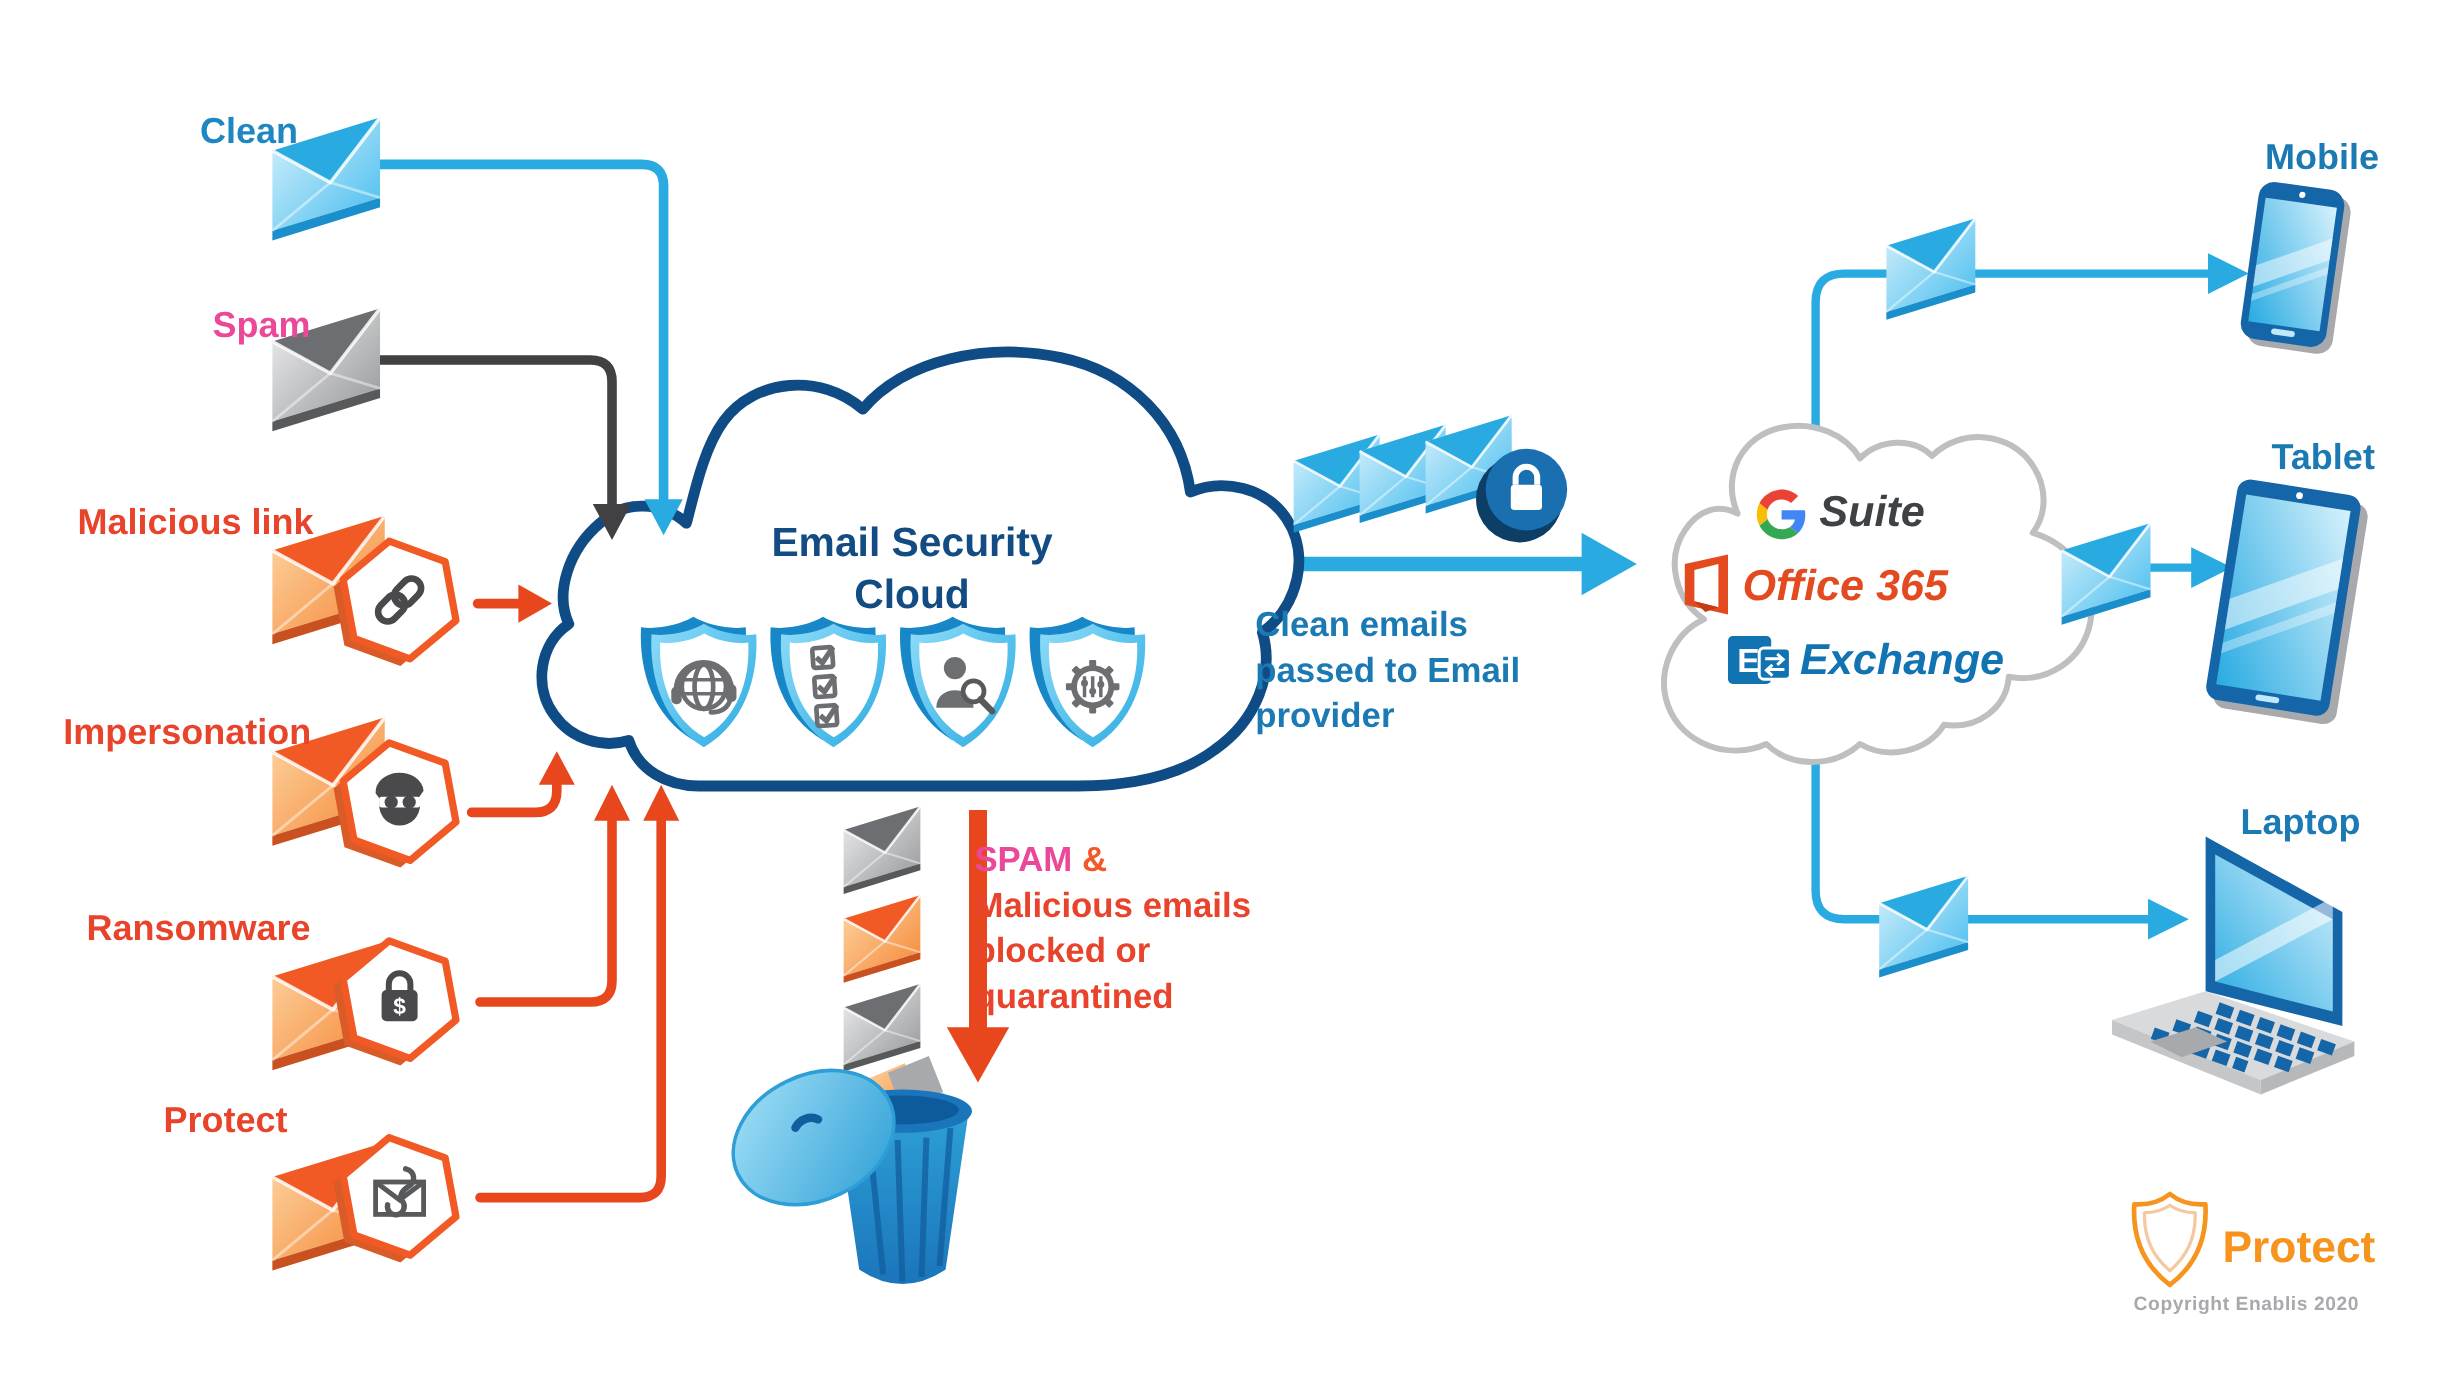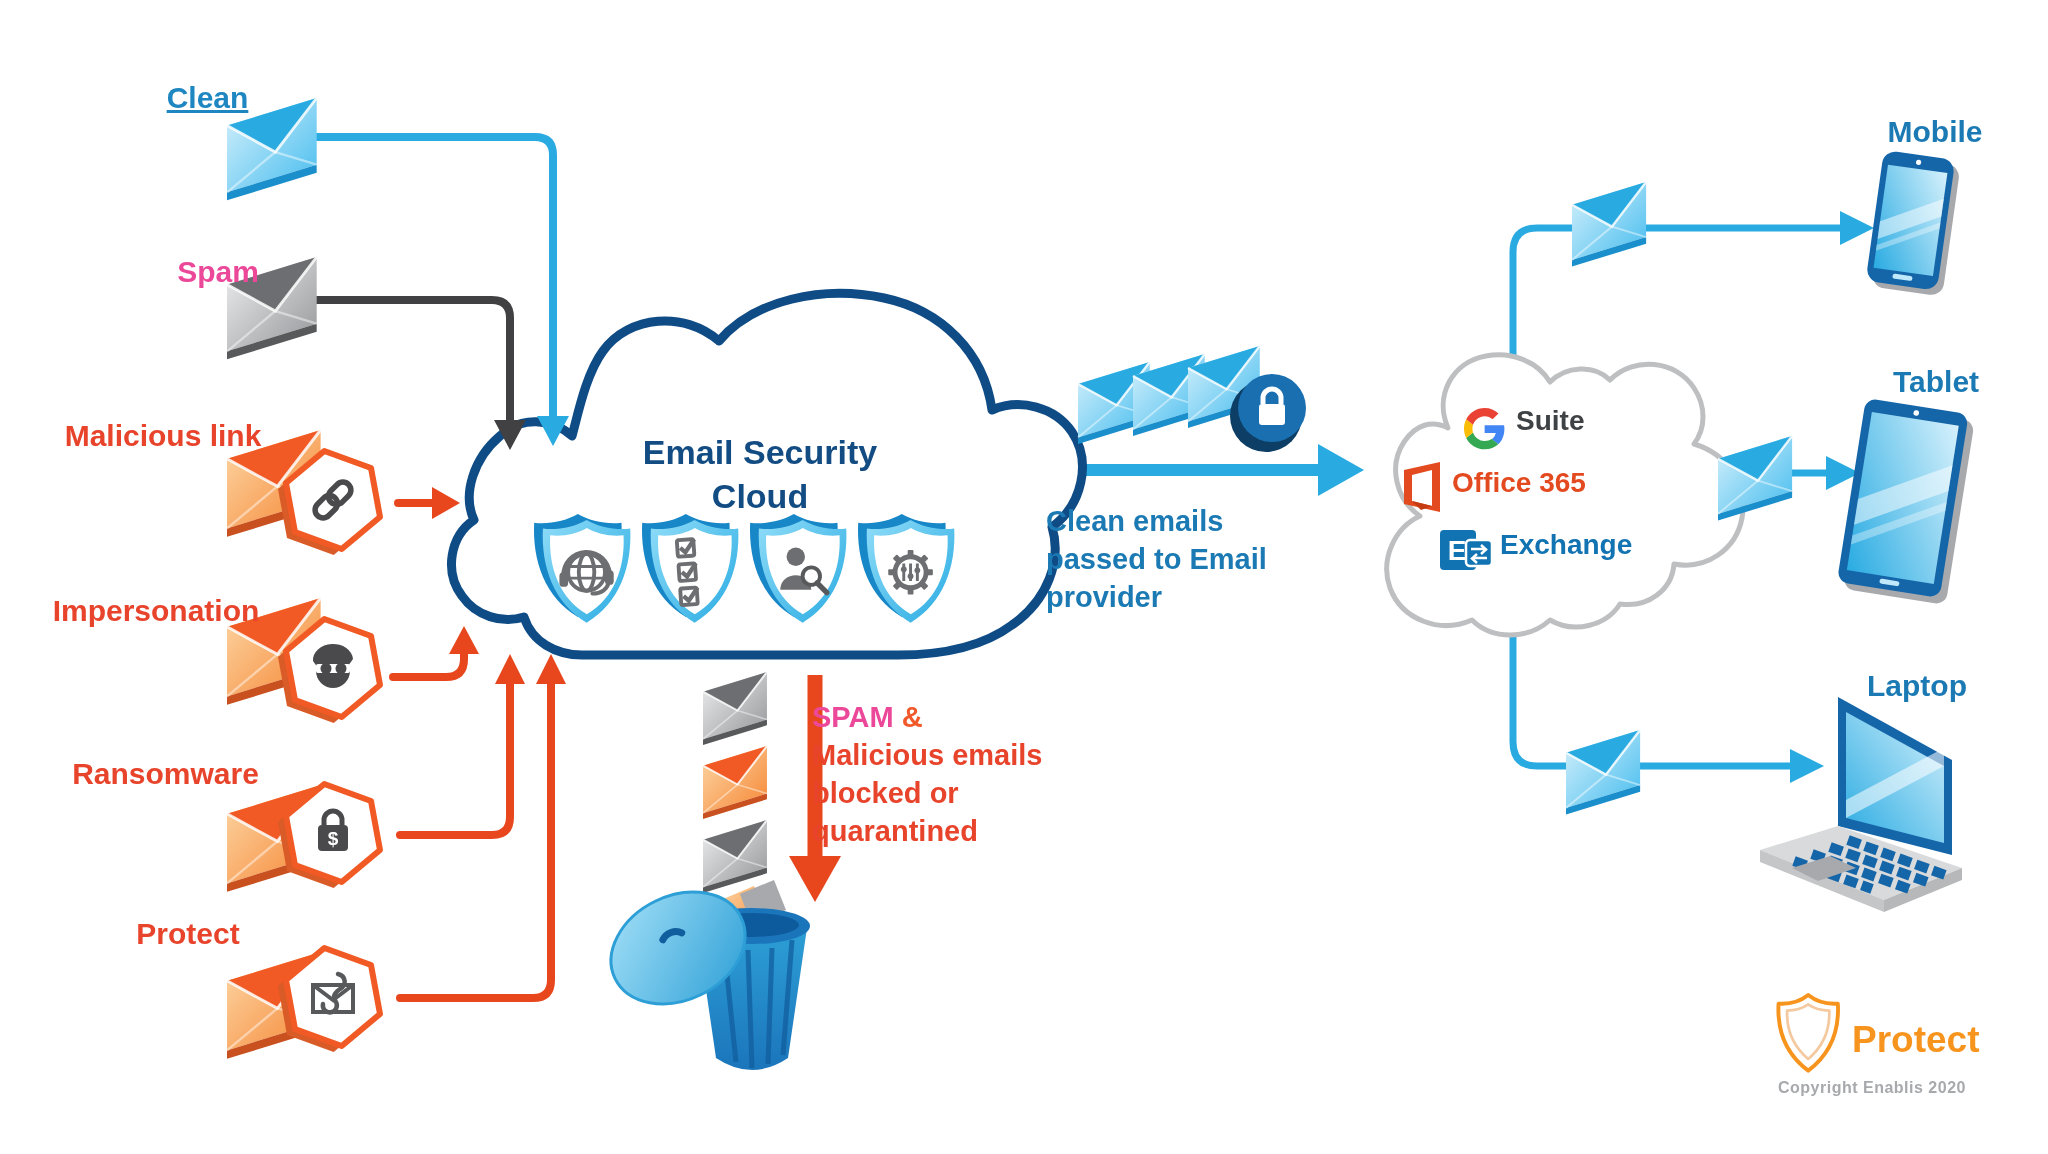--- a/index.html
+++ b/index.html
@@ -16,21 +16,21 @@
   .c-amp{color:#F1592A;}
   .c-suite{color:#3F4245;}
   .c-office{color:#E34A1F;}
   .c-exch{color:#1173B2;}
   .c-protect{color:#F7941E;}
   .c-copy{color:#A7A9AC;}
   .s29{font-size:29px;}
   .s30{font-size:30px;}
   .s34{font-size:34px;line-height:44px;}
   .s37{font-size:37px;}
-  .s40{font-size:28px;}
+  .s40{font-size:36px;font-style:italic;}
   .s21{font-size:16px;letter-spacing:0.5px;}
   .cap div{line-height:38px;}
 </style>
 </head>
 <body>
 
 <div id="stage">
 
 <svg class="canvas" width="2048" height="1154" viewBox="0 0 2048 1154">
   <defs>
@@ -333,21 +333,21 @@
     </g>
     <polygon points="1792,868 1830,856 1856,868 1818,881" fill="#A7A9AC"></polygon>
   </g>
 
   <g transform="translate(1777,995) scale(0.78)">
     <path d="M40,0 C50,8 64,12 78,11 C80,46 68,76 40,97 C12,76 0,46 2,11 C16,12 30,8 40,0 Z" fill="none" stroke="#F7941E" stroke-width="5" stroke-linejoin="round"></path>
     <path d="M40,12 C47,17 57,20 67,20 C68,45 59,66 40,82 C21,66 12,45 13,20 C23,20 33,17 40,12 Z" fill="none" stroke="#F5C9A0" stroke-width="3.5" stroke-linejoin="round"></path>
   </g>
 </svg>
 
-<div class="t s30 c-clean center" style="left:150px;top:80px;width:115px;text-decoration:underline;">Clean</div>
+<div class="t s30 c-clean center" style="left:150px;top:92px;width:115px;">Clean</div>
 <div class="t s30 c-dark center" style="left:163px;top:254px;width:110px;">Spam</div>
 <div class="t s30 c-red center" style="left:48px;top:418px;width:230px;">Malicious link</div>
 <div class="t s30 c-red center" style="left:36px;top:593px;width:240px;">Impersonation</div>
 <div class="t s30 c-red center" style="left:58px;top:756px;width:215px;">Ransomware</div>
 <div class="t s30 c-red center" style="left:108px;top:916px;width:160px;">Protect</div>
 
 <div class="t s34 c-navy center" style="left:545px;top:406px;width:430px;margin-top:24px;">
   <div>Email Security</div>
   <div>Cloud</div>
 </div>

